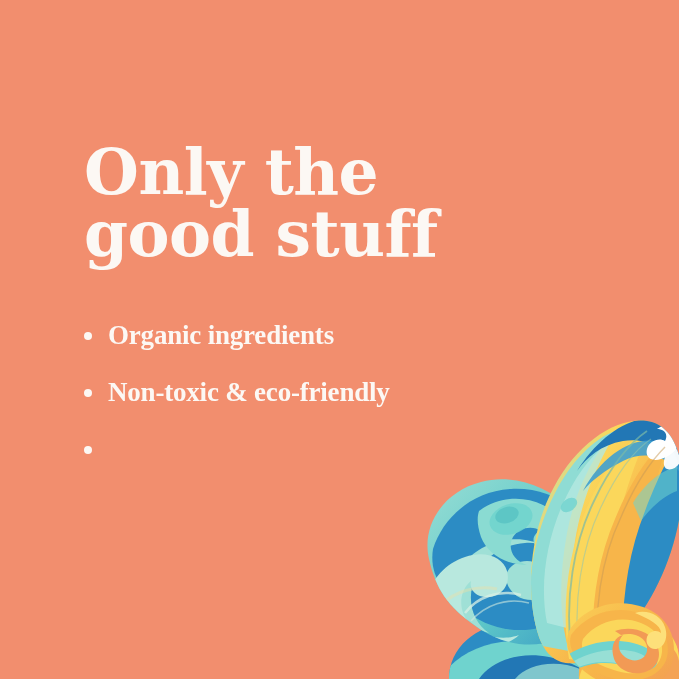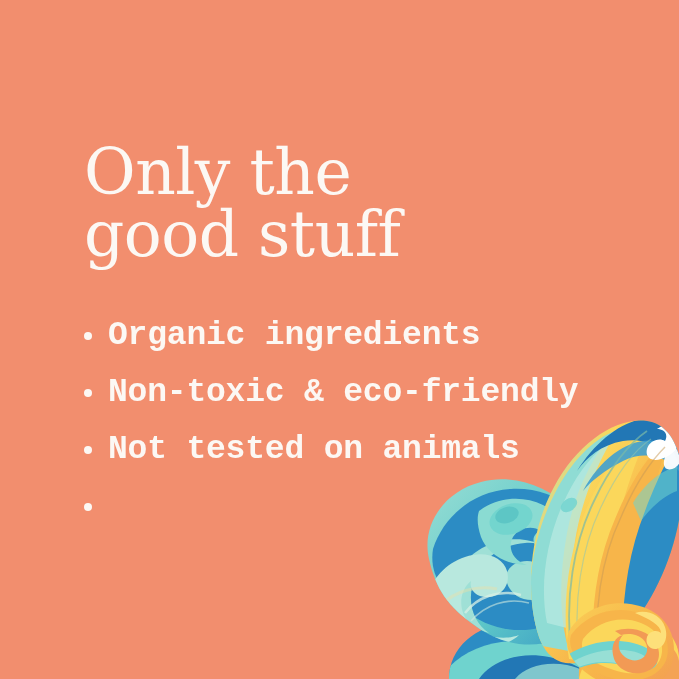--- a/index.html
+++ b/index.html
@@ -40,42 +40,42 @@
   
   #content {
     position: absolute;
     left: 84px;
     top: 142px;
     width: 520px;
   }
 
   #headline {
     font-family: "DejaVu Serif", "Liberation Serif", serif;
-    font-weight: 400;
+    font-weight: 700;
     font-size: 63px;
     line-height: 0.98;
     letter-spacing: -0.5px;
     color: #FCF8F4;
     margin: 0;
     white-space: pre-line;
   }
 
   #bullet-list {
     list-style: none;
     margin: 0;
     padding: 0;
     margin-top: 42px;
   }
   #bullet-list li {
     display: flex;
     align-items: center;
     height: 57px;
-    font-family: Liberation Mono, monospace;
+    font-family: Liberation Serif, serif;
     font-weight: 700;
-    font-size: 33px;
+    font-size: 27px;
     letter-spacing: -0.2px;
     color: #FCF8F4;
   }
   #bullet-list li .bullet-dot {
     flex: 0 0 auto;
     width: 8px;
     height: 8px;
     border-radius: 50%;
     background: #FCF8F4;
     margin-right: 16px;
@@ -244,21 +244,17 @@
       <li>
         <span class="bullet-dot"></span>
         <span class="bullet-text">Organic ingredients</span>
       </li>
       <li>
         <span class="bullet-dot"></span>
         <span class="bullet-text">Non-toxic &amp; eco-friendly</span>
       </li>
       <li>
         <span class="bullet-dot"></span>
-        <span class="bullet-text">Not tested on animals</span>
-      </li>
-      <li>
-        <span class="bullet-dot"></span>
       </li>
     </ul>
 
   </div>
 </div>
 
 </body></html>

